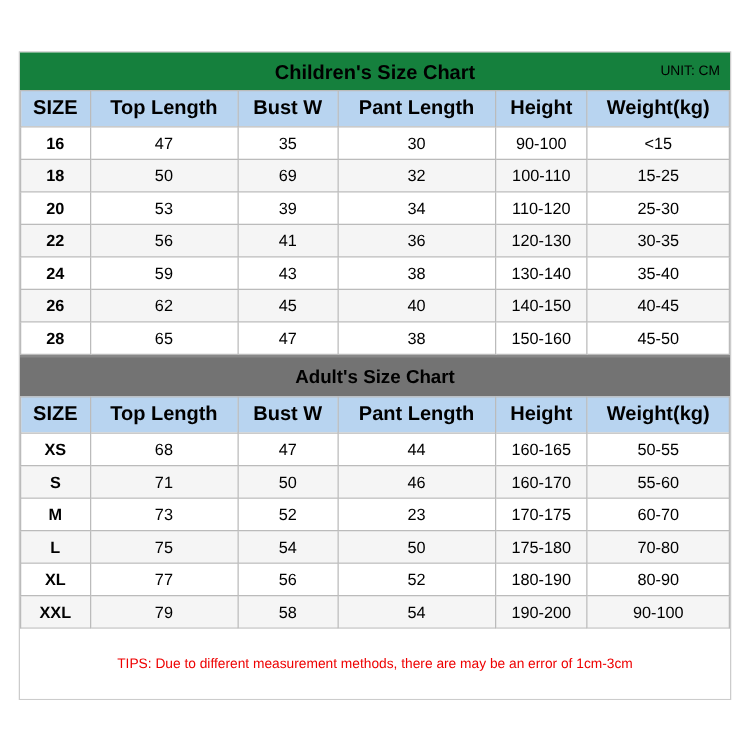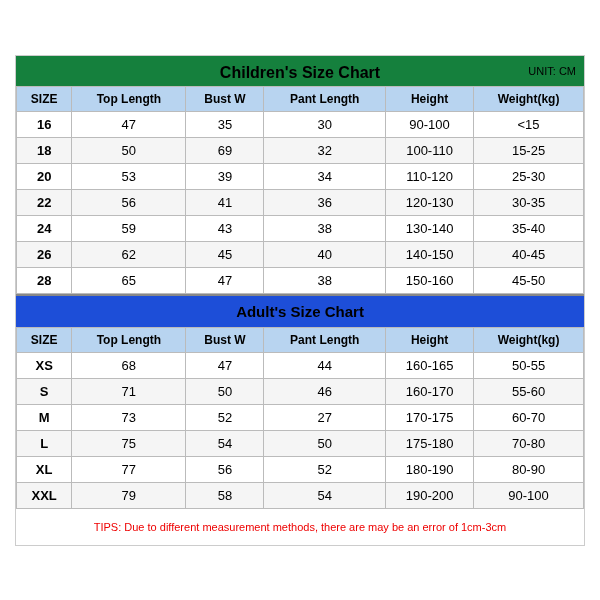--- a/index.html
+++ b/index.html
@@ -39,44 +39,44 @@
       border-collapse: collapse;
     }
     th, td {
       border: 1px solid #bbb;
       text-align: center;
       padding: 5px 4px;
     }
     thead th {
       background: #b8d4f0;
       font-weight: bold;
-      font-size: 12px;
+      font-size: 16px;
     }
     tbody tr:nth-child(odd) {
       background: #fff;
     }
     tbody tr:nth-child(even) {
       background: #f5f5f5;
     }
     tbody td:first-child {
       font-weight: bold;
     }
     .section-title {
       text-align: center;
       font-weight: bold;
       font-size: 15px;
       padding: 7px 4px;
-      background: #1d4ed8;
+      background: #737373;
       border-top: 2px solid #888;
     }
     .tips {
       text-align: center;
       color: #e00;
       font-size: 11px;
-      padding: 12px 4px;
+      padding: 22px 4px;
       background: #fff;
     }
   </style>
 </head>
 <body>
 
 <div class="container">
 
   <div class="chart-title">
     <span>Children's Size Chart</span>
@@ -181,21 +181,21 @@
           <td>71</td>
           <td>50</td>
           <td>46</td>
           <td>160-170</td>
           <td>55-60</td>
         </tr>
         <tr>
           <td>M</td>
           <td>73</td>
           <td>52</td>
-          <td>27</td>
+          <td>23</td>
           <td>170-175</td>
           <td>60-70</td>
         </tr>
         <tr>
           <td>L</td>
           <td>75</td>
           <td>54</td>
           <td>50</td>
           <td>175-180</td>
           <td>70-80</td>

